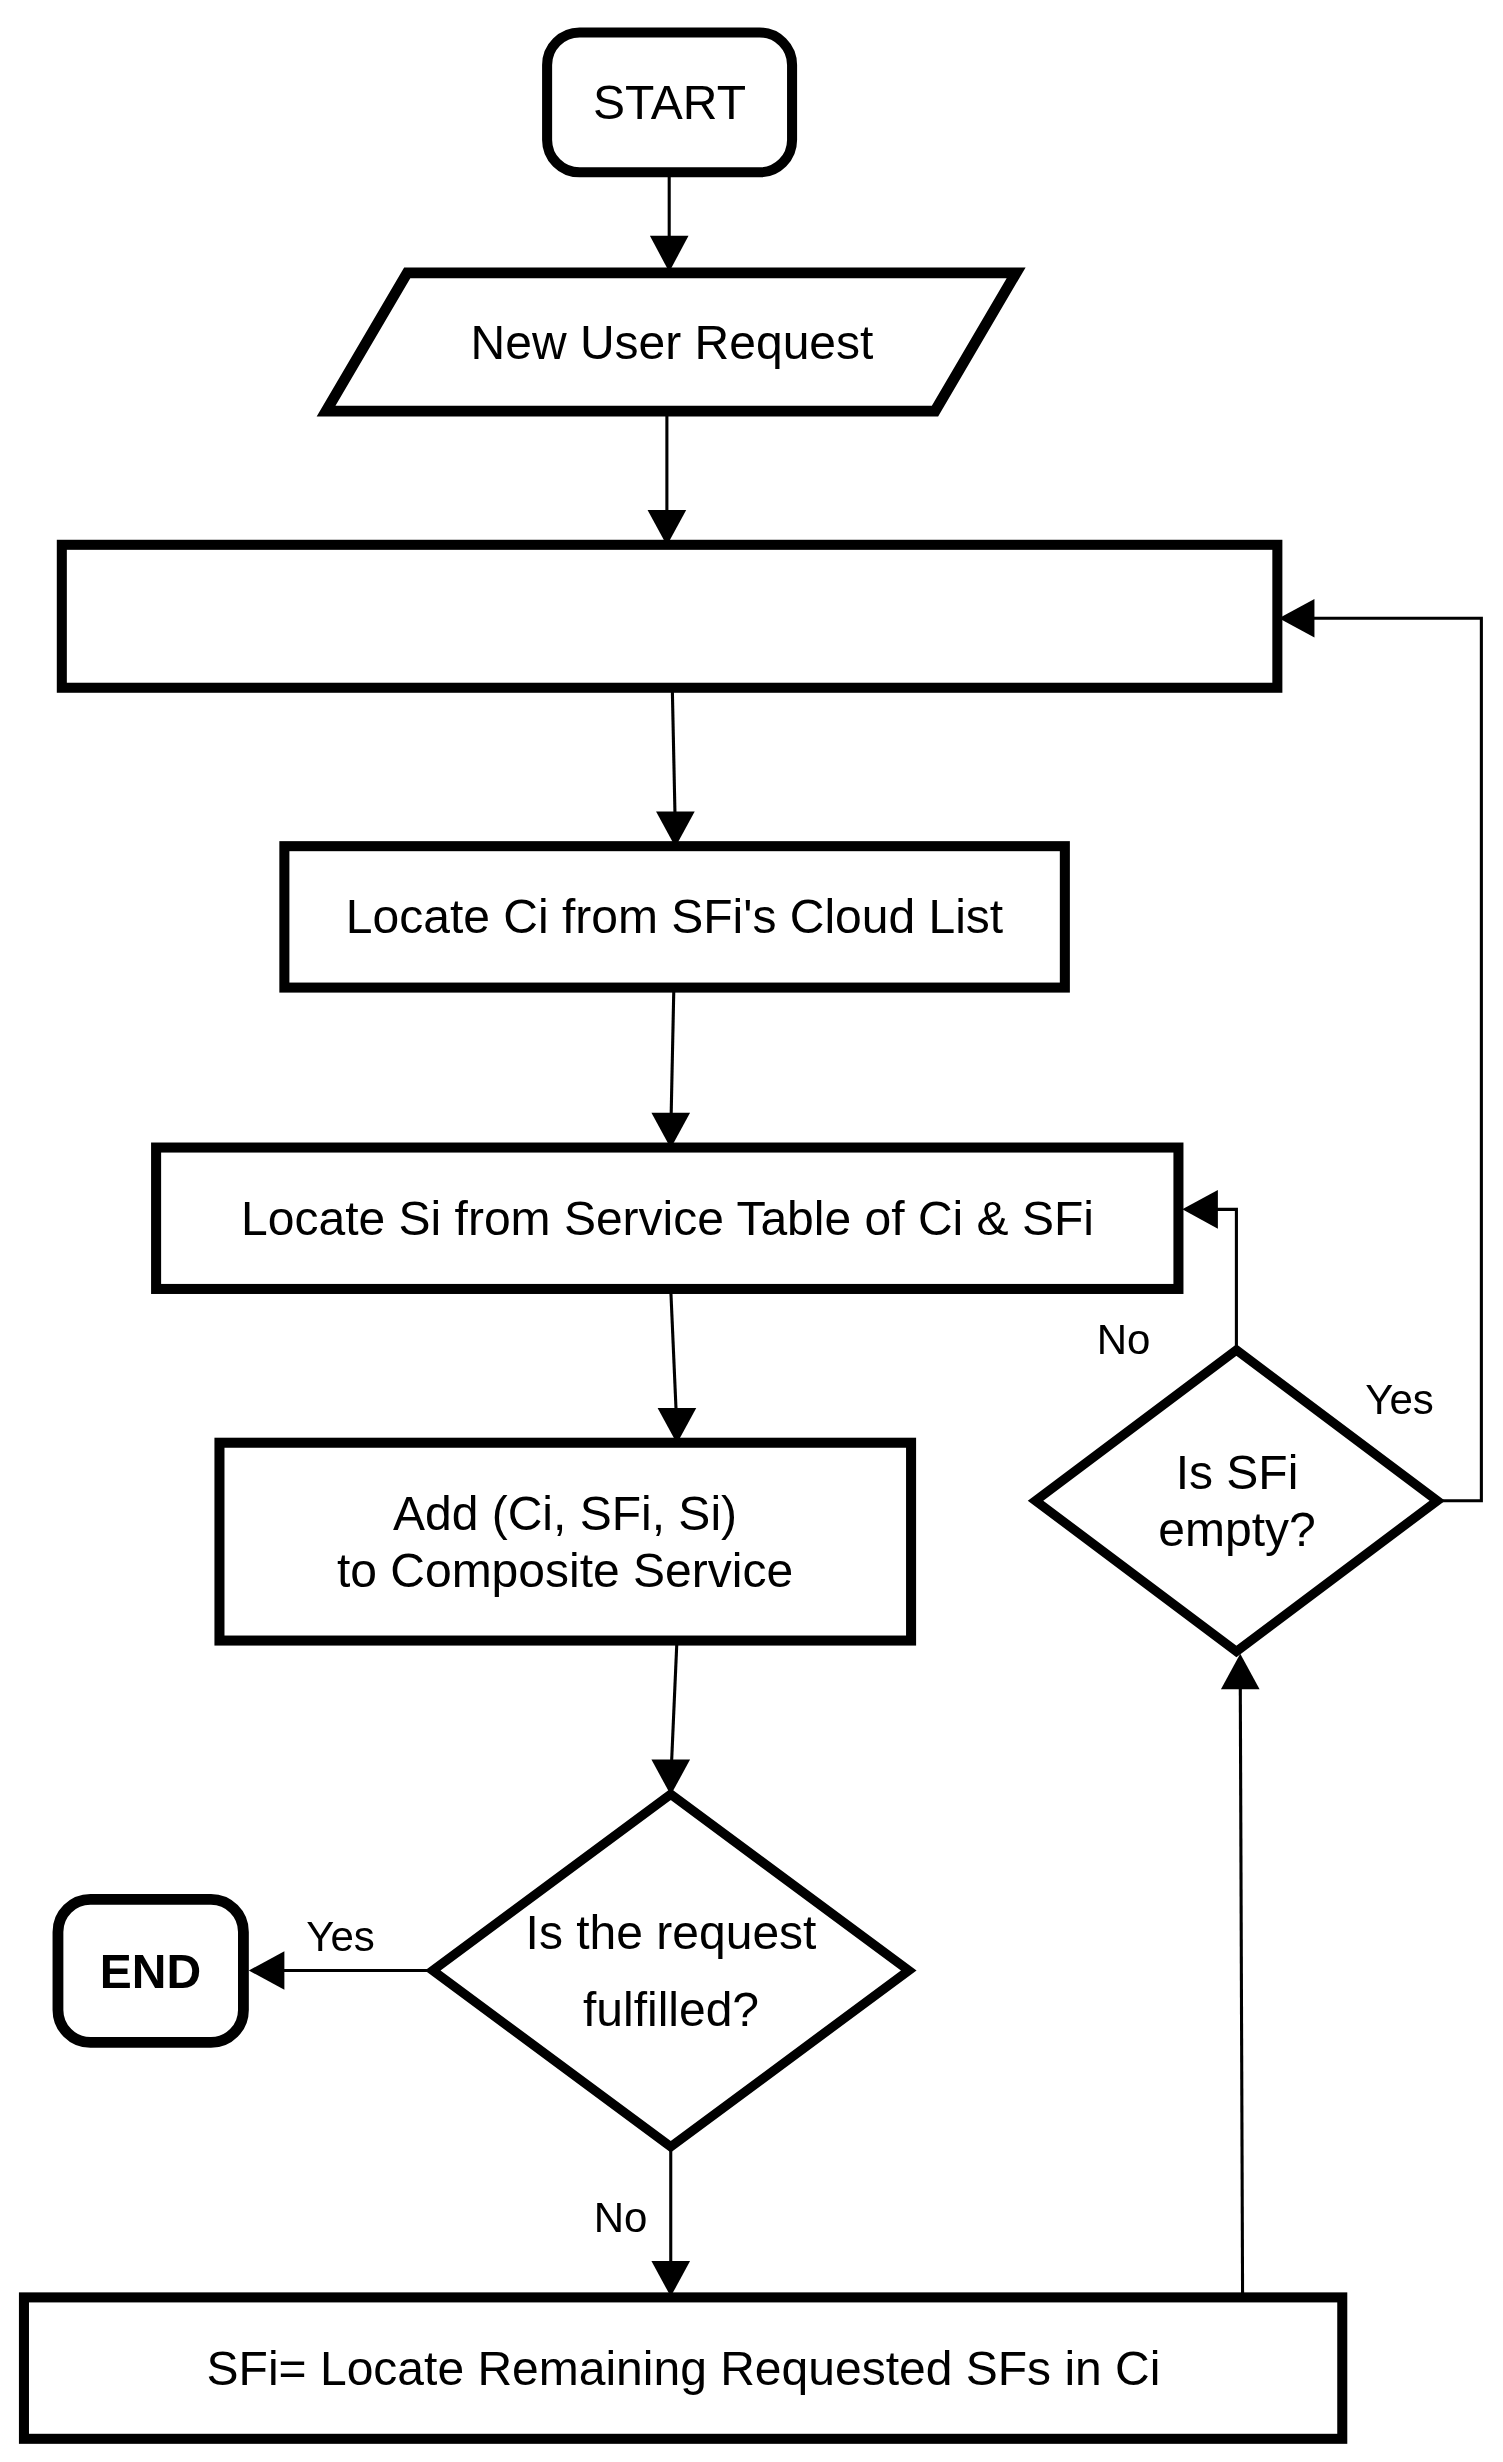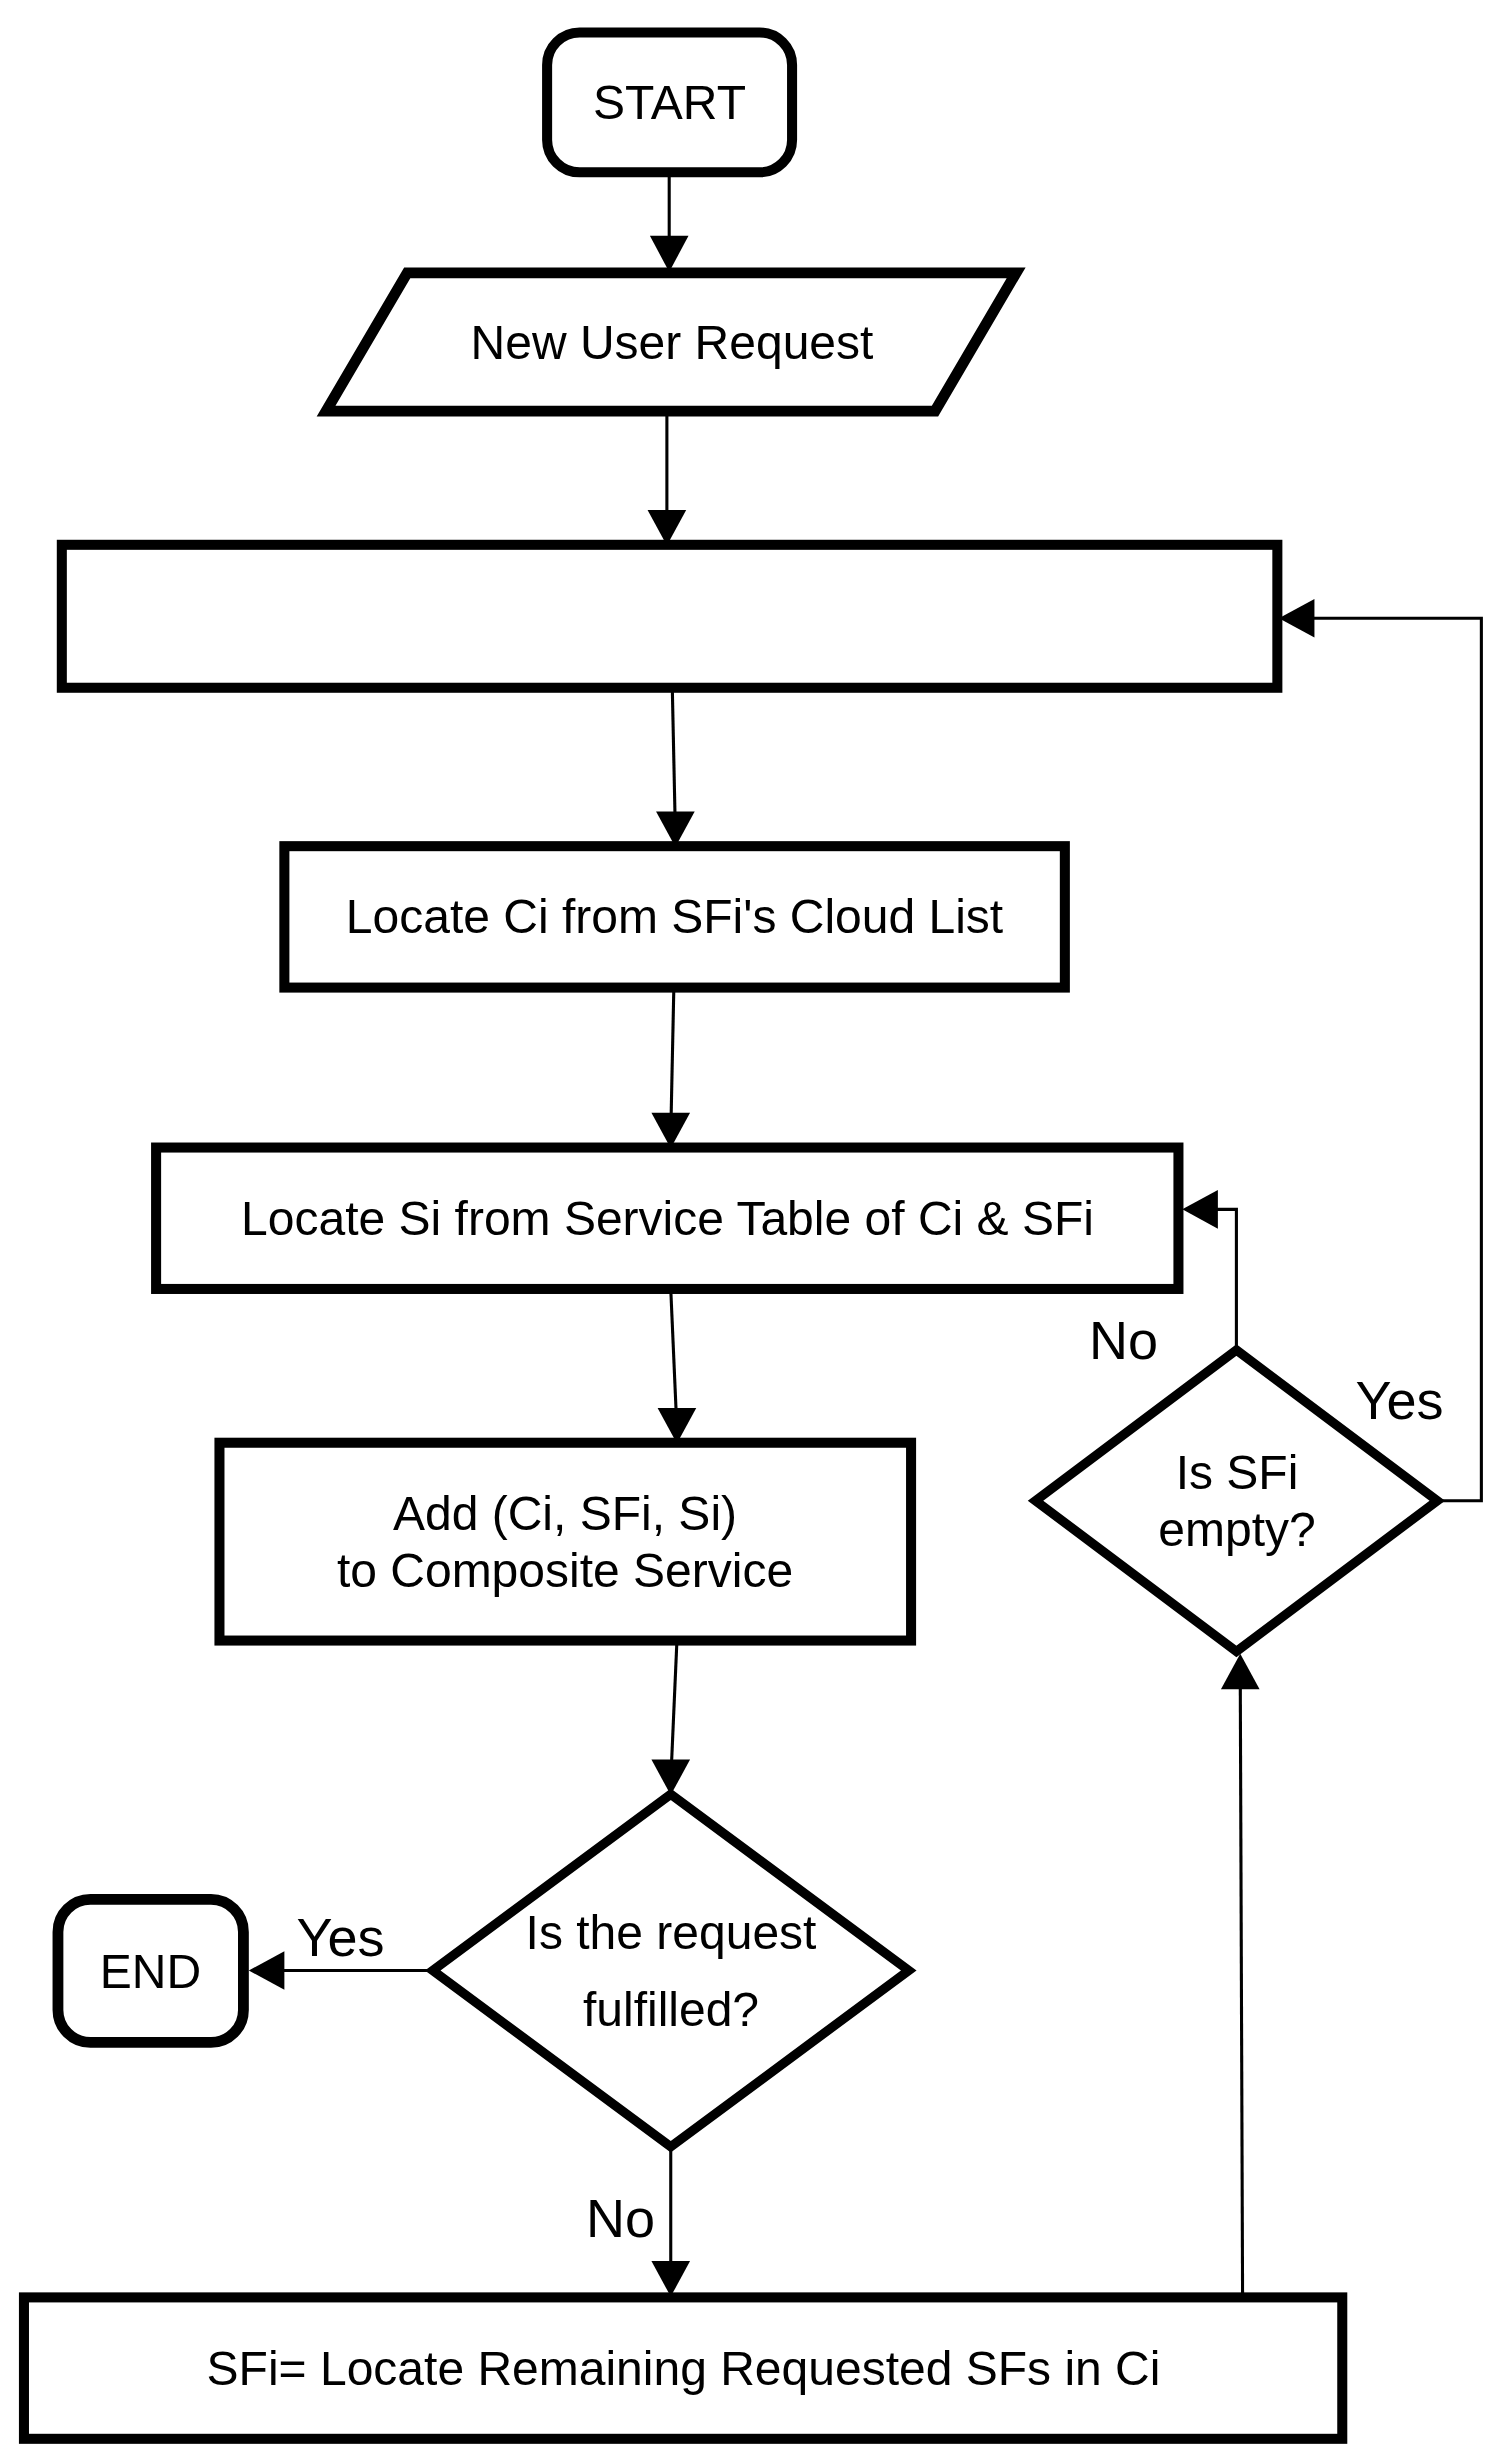--- a/index.html
+++ b/index.html
@@ -40,21 +40,21 @@
     align-items: center;
     justify-content: center;
     text-align: center;
     color: #000000;
     font-size: 48px;
     line-height: 57px;
     white-space: nowrap;
     z-index: 2;
   }
   .edge-label {
-    font-size: 54px;
+    font-size: 42px;
     line-height: 42px;
   }
 </style>
 </head>
 <body>
 
 <div id="canvas">
 
   <svg id="shapes" width="1503" height="2462" viewBox="0 0 1945 3186">
 
@@ -124,21 +124,21 @@
   <div class="label" style="left:219px; top:1443px; width:692px; height:198px;">
     <span>Add (Ci, SFi, Si)</span>
     <span>to Composite Service</span>
   </div>
 
   <div class="label" style="left:433px; top:1795px; width:476px; height:352px;gap:20px;">
     <span>Is the request</span>
     <span>fulfilled?</span>
   </div>
 
-  <div class="label" style="left:58px; top:1900px; width:185px; height:143px;">END</div>
+  <div class="label" style="left:58px; top:1900px; width:185px; height:143px;font-weight:bold;">END</div>
 
   <div class="label" style="left:1036px; top:1350px; width:402px; height:301px;">
     <span>Is SFi</span>
     <span>empty?</span>
   </div>
 
   <div class="label" style="left:24px; top:2298px; width:1319px; height:141px;">SFi= Locate Remaining Requested SFs in Ci</div>
 
   <div class="label edge-label" style="left:294px; top:1914px; width:93px; height:46px;">Yes</div>
 

